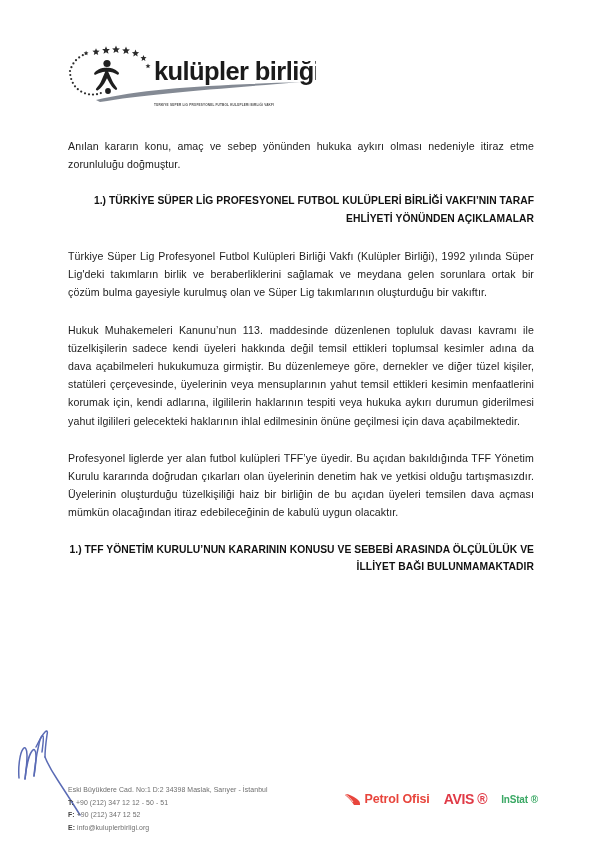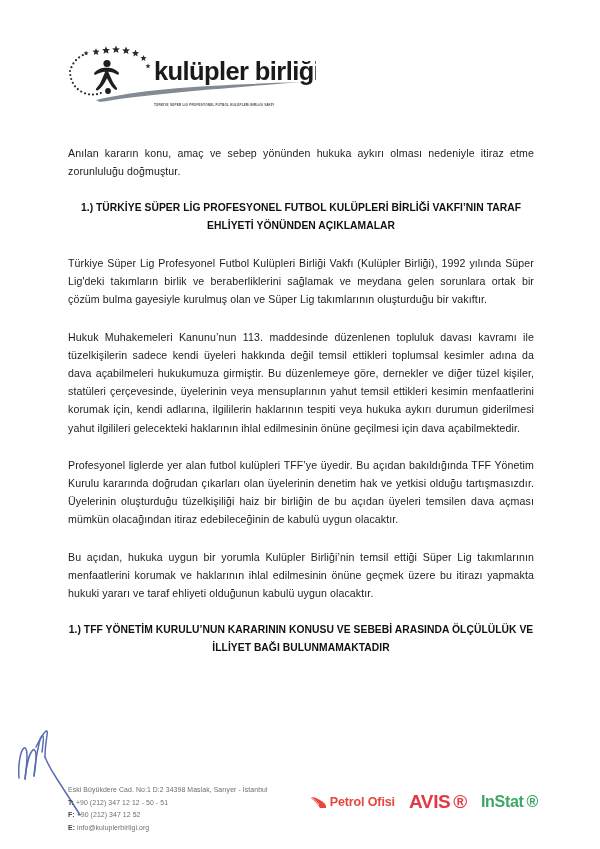--- a/index.html
+++ b/index.html
@@ -28,39 +28,39 @@
     top: 42px;
     width: 250px;
     height: 66px;
   }
   .logo-svg { display: block; }
 
   
   .doc-body {
     position: absolute;
     left: 68px;
-    top: 144px;
+    top: 137px;
     width: 466px;
   }
   p.para {
     margin: 0 0 19px 0;
     font-size: 10.6px;
     line-height: 1.72;
     text-align: justify;
     color: #1c1c1c;
     letter-spacing: 0.01em;
   }
   p.para:last-child { margin-bottom: 0; }
 
   h2.heading {
     margin: 0 0 19px 0;
     font-size: 10.3px;
     line-height: 1.72;
     font-weight: bold;
-    text-align: center;
+    text-align: right;
     color: #111111;
     letter-spacing: 0.005em;
   }
 
   
   .signature {
     position: absolute;
     left: 12px;
     top: 722px;
     width: 92px;
@@ -101,27 +101,27 @@
     gap: 3px;
     white-space: nowrap;
   }
   .spon-po-text {
     font-size: 12.5px;
     font-weight: bold;
     color: #e8453c;
     letter-spacing: -0.01em;
   }
   .spon-avis {
-    font-size: 19px;
+    font-size: 14px;
     font-weight: bold;
     color: #e03a46;
     letter-spacing: -0.02em;
   }
   .spon-instat {
-    font-size: 16px;
+    font-size: 10px;
     font-weight: bold;
     color: #3aa864;
     letter-spacing: -0.02em;
   }
 </style>
 </head>
 <body>
 
 <div class="page">
 
@@ -180,21 +180,20 @@
     <p class="para">Anılan kararın konu, amaç ve sebep yönünden hukuka aykırı olması nedeniyle itiraz etme zorunluluğu doğmuştur.</p>
 
     <h2 class="heading">1.) TÜRKİYE SÜPER LİG PROFESYONEL FUTBOL KULÜPLERİ BİRLİĞİ VAKFI’NIN TARAF EHLİYETİ YÖNÜNDEN AÇIKLAMALAR</h2>
 
     <p class="para">Türkiye Süper Lig Profesyonel Futbol Kulüpleri Birliği Vakfı (Kulüpler Birliği), 1992 yılında Süper Lig'deki takımların birlik ve beraberliklerini sağlamak ve meydana gelen sorunlara ortak bir çözüm bulma gayesiyle kurulmuş olan ve Süper Lig takımlarının oluşturduğu bir vakıftır.</p>
 
     <p class="para">Hukuk Muhakemeleri Kanunu’nun 113. maddesinde düzenlenen topluluk davası kavramı ile tüzelkişilerin sadece kendi üyeleri hakkında değil temsil ettikleri toplumsal kesimler adına da dava açabilmeleri hukukumuza girmiştir. Bu düzenlemeye göre, dernekler ve diğer tüzel kişiler, statüleri çerçevesinde, üyelerinin veya mensuplarının yahut temsil ettikleri kesimin menfaatlerini korumak için, kendi adlarına, ilgililerin haklarının tespiti veya hukuka aykırı durumun giderilmesi yahut ilgilileri gelecekteki haklarının ihlal edilmesinin önüne geçilmesi için dava açabilmektedir.</p>
 
     <p class="para">Profesyonel liglerde yer alan futbol kulüpleri TFF’ye üyedir. Bu açıdan bakıldığında TFF Yönetim Kurulu kararında doğrudan çıkarları olan üyelerinin denetim hak ve yetkisi olduğu tartışmasızdır. Üyelerinin oluşturduğu tüzelkişiliği haiz bir birliğin de bu açıdan üyeleri temsilen dava açması mümkün olacağından itiraz edebileceğinin de kabulü uygun olacaktır.</p>
 
-    <p class="para">Bu açıdan, hukuka uygun bir yorumla Kulüpler Birliği’nin temsil ettiği Süper Lig takımlarının menfaatlerini korumak ve haklarının ihlal edilmesinin önüne geçmek üzere bu itirazı yapmakta hukuki yararı ve taraf ehliyeti olduğunun kabulü uygun olacaktır.</p>
 
     <h2 class="heading">1.) TFF YÖNETİM KURULU’NUN KARARININ KONUSU VE SEBEBİ ARASINDA ÖLÇÜLÜLÜK VE İLLİYET BAĞI BULUNMAMAKTADIR</h2>
 
 
   </div>
 
   <div class="signature">
     <svg width="92" height="106" viewBox="0 0 92 106">
       <g fill="none" stroke="#5a6bb5" stroke-width="1.5" stroke-linecap="round" stroke-linejoin="round">
         <path d="M7 56 C6 44 8 31 11 27 C13 24 15 27 15 33 C15 41 14 50 13 57"></path>

